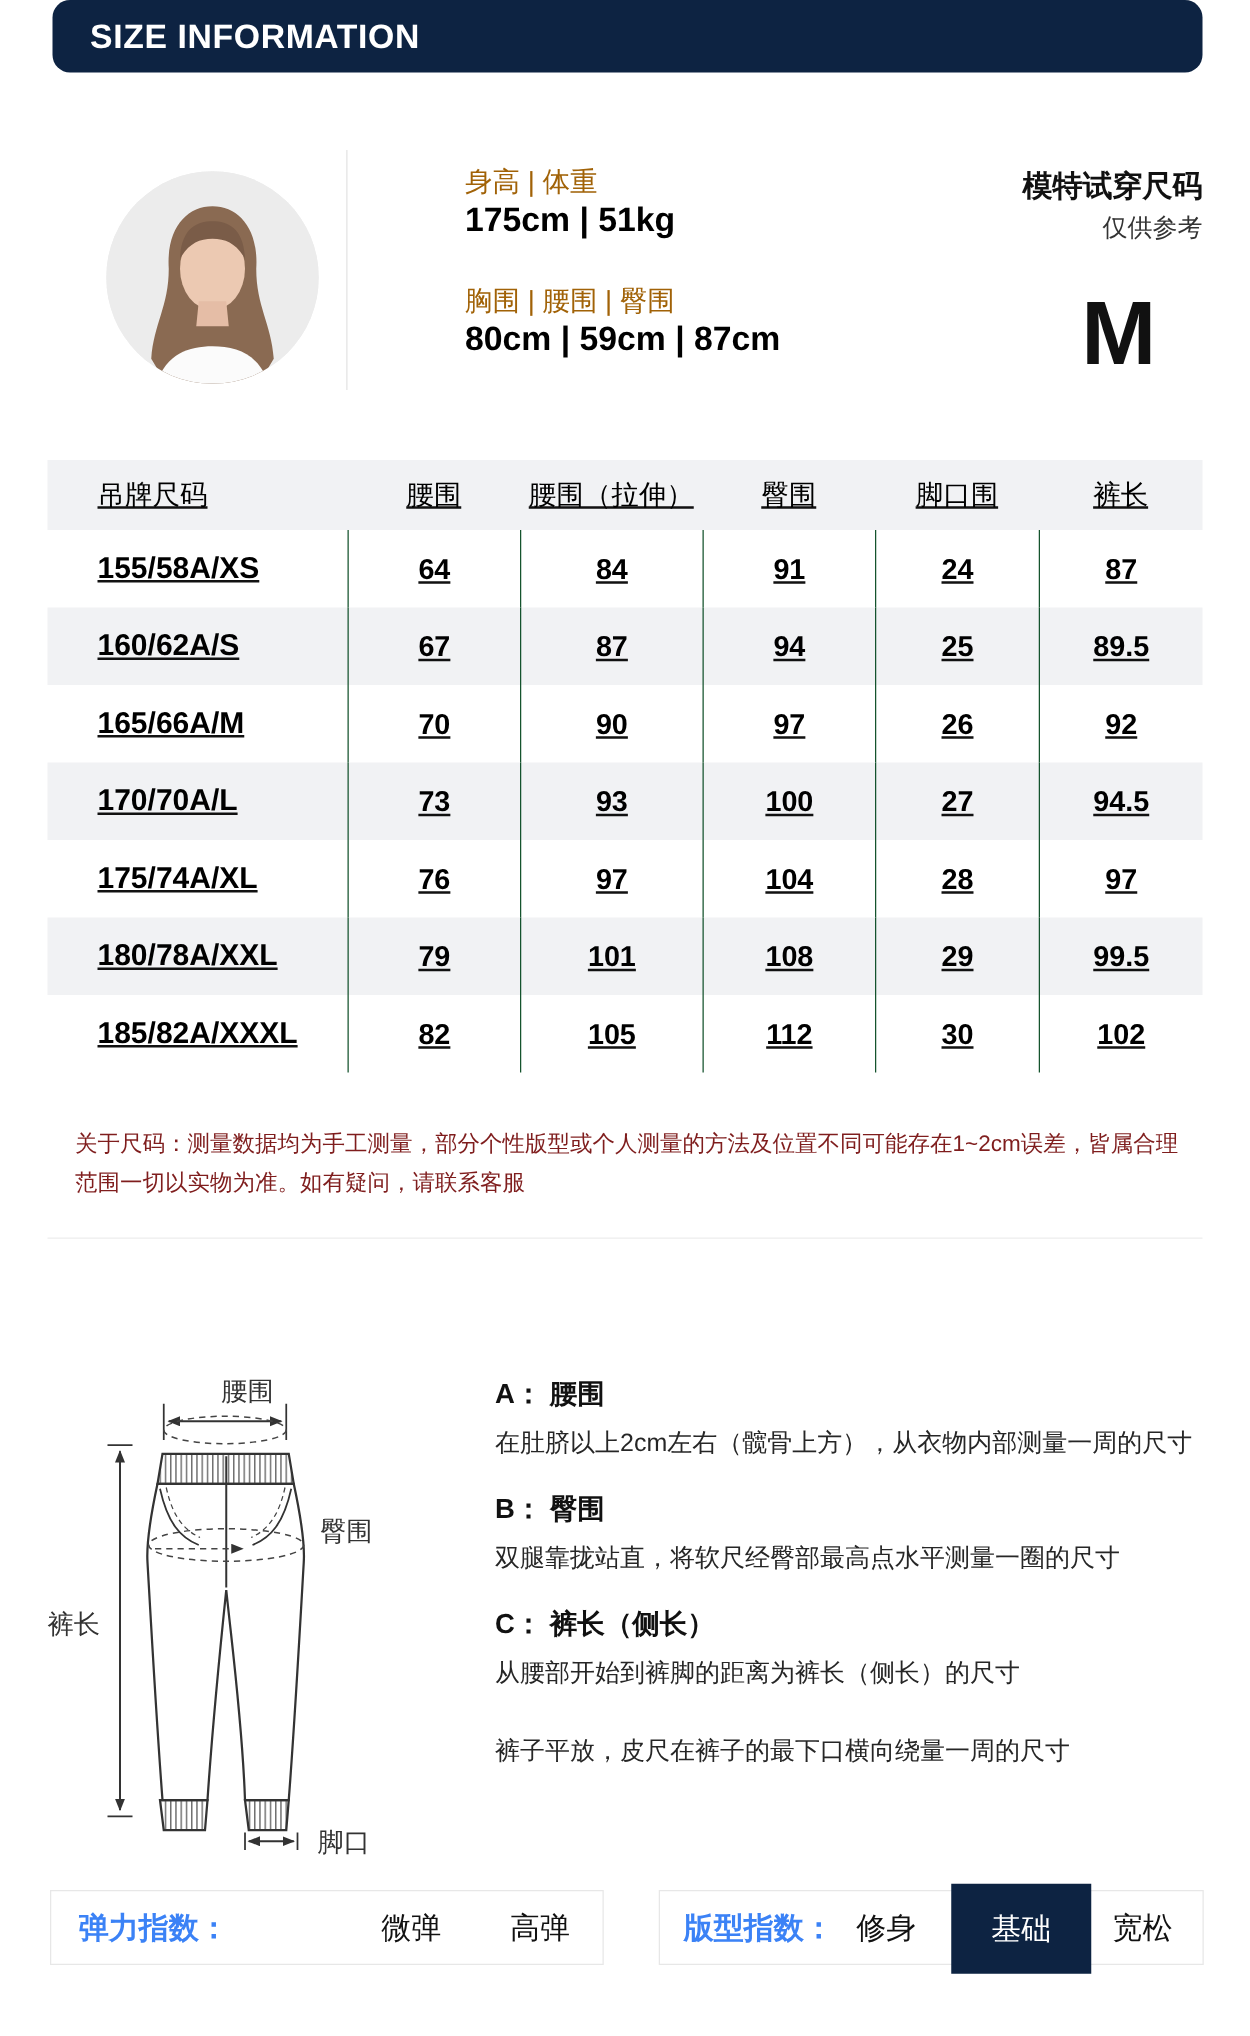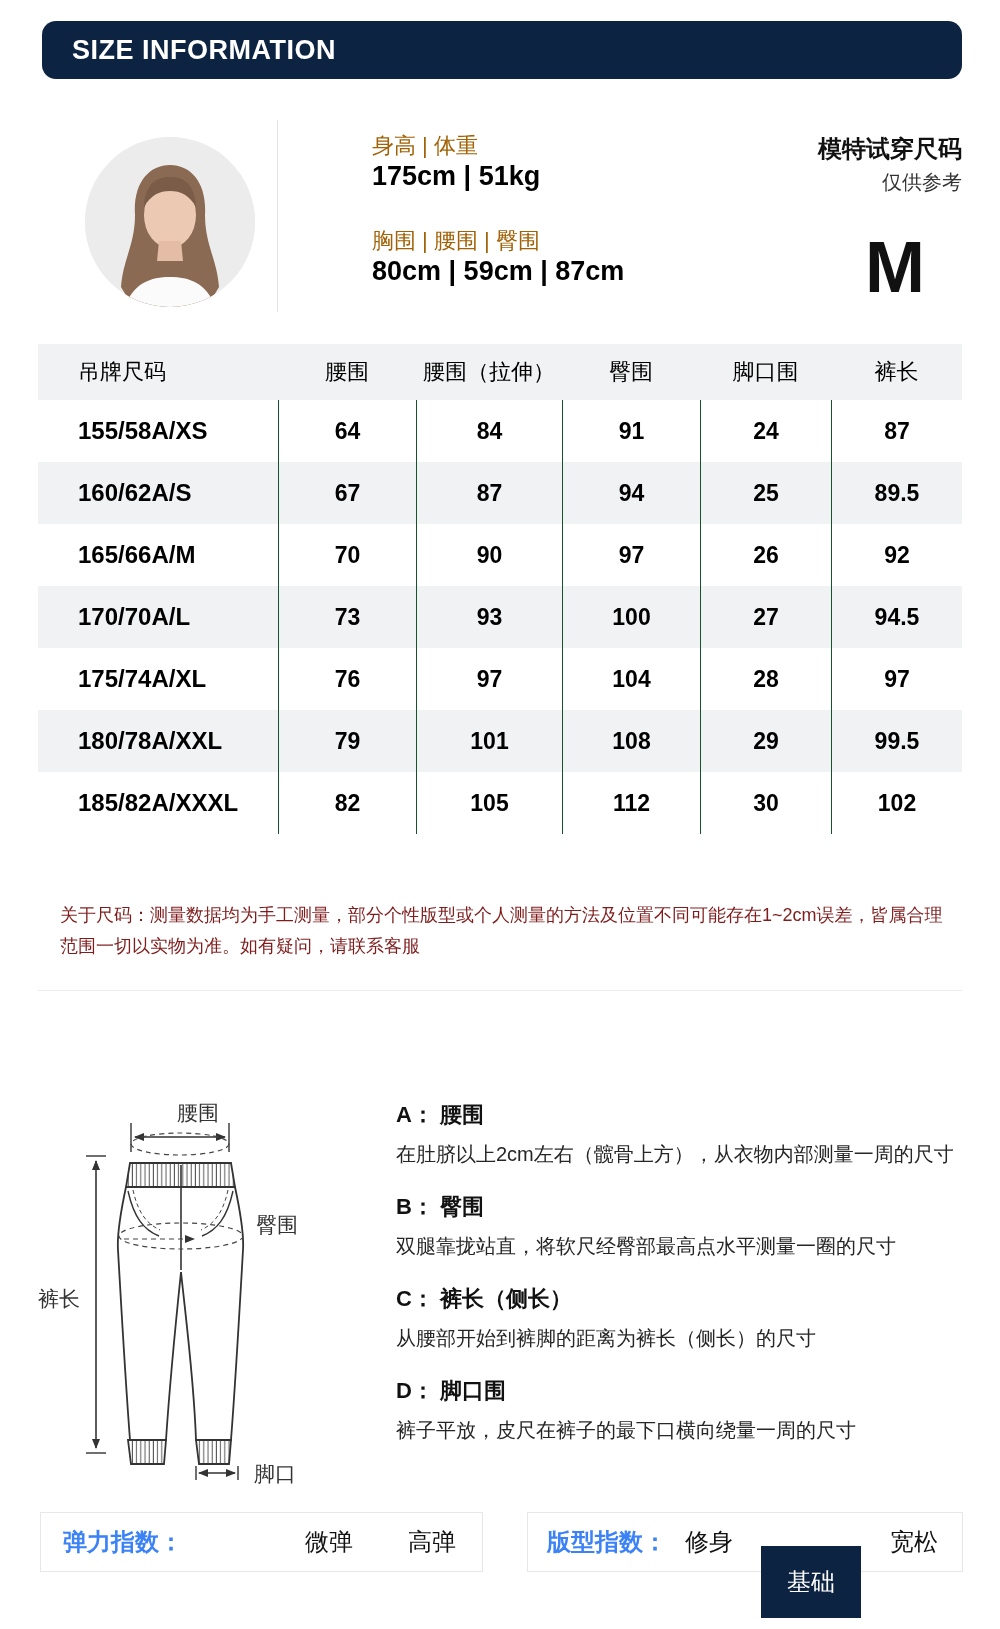--- a/index.html
+++ b/index.html
@@ -3,37 +3,37 @@
 <meta charset="utf-8">
 <style>
   html,body{margin:0;padding:0;background:#fff;}
   #page{
     position:relative;width:1000px;height:1629px;background:#fff;
     font-family:"Liberation Sans","DejaVu Sans",sans-serif;color:#111;
     overflow:hidden;margin:0 auto;
   }
   
   .header-bar{
-    position:absolute;left:42px;top:21px;width:920px;height:58px;
+    position:absolute;left:42px;top:0;width:920px;height:58px;
     border-radius:14px;display:flex;align-items:center;
   }
   .header-title{color:#fff;font-size:27px;font-weight:bold;letter-spacing:.5px;padding-left:30px;}
   
   .avatar{
     position:absolute;left:85px;top:137px;width:170px;height:170px;border-radius:50%;
     overflow:hidden;background:#ececec;
   }
   .v-divider{position:absolute;left:277px;top:120px;width:1px;height:192px;background:#e3e3e3;}
   .m-label{position:absolute;left:372px;font-size:22px;color:#a16207;}
   .m-value{position:absolute;left:372px;font-size:27px;font-weight:bold;color:#000;}
   .fit-title{position:absolute;right:38px;top:133px;font-size:24px;font-weight:bold;text-align:left;}
   .fit-note{position:absolute;right:38px;top:169px;font-size:20px;color:#333;text-align:right;}
   .fit-size{position:absolute;left:845px;top:231px;width:100px;text-align:center;font-size:72px;font-weight:bold;line-height:72px;}
   
-  .size-table{position:absolute;left:38px;top:344px;width:924px;}
+  .size-table{position:absolute;left:38px;top:368px;width:924px;text-decoration:underline;}
   .t-row,.t-head{display:flex;width:924px;}
   .t-head{height:56px;background:#f1f2f4;}
   .t-row{height:62px;background:#fff;}
   .t-body .t-row:nth-child(even){background:#f1f2f4;}
   .cell{box-sizing:border-box;display:flex;align-items:center;justify-content:center;}
   .c0{width:240px;justify-content:flex-start;padding-left:40px;}
   .c1{width:138px;}.c2{width:146px;}.c3{width:138px;}.c4{width:131px;}.c5{width:131px;}
   .t-head .cell{font-size:22px;font-weight:normal;color:#000;}
   .t-body .cell{font-size:23px;font-weight:bold;color:#000;}
   .t-body .c0{font-size:24px;}
@@ -221,32 +221,29 @@
     </div>
     <div class="g-desc">双腿靠拢站直，将软尺经臀部最高点水平测量一圈的尺寸</div>
   </div>
   <div class="g-block" style="top:1284px;">
     <div class="g-label">
       <span>C：</span><span class="g-name">裤长（侧长）</span>
     </div>
     <div class="g-desc">从腰部开始到裤脚的距离为裤长（侧长）的尺寸</div>
   </div>
   <div class="g-block" style="top:1376px;">
-    <div class="g-label">
-      <span>D：</span><span class="g-name">脚口围</span>
-    </div>
     <div class="g-desc">裤子平放，皮尺在裤子的最下口横向绕量一周的尺寸</div>
   </div>
 
   <div class="index-box ib-left">
     <div class="ib-label" style="left:22px;">弹力指数：</div>
     <div class="opt" style="left:288px;">微弹</div>
     <div class="opt" style="left:391px;">高弹</div>
   </div>
 
   <div class="index-box ib-right">
     <div class="ib-label" style="left:19px;">版型指数：</div>
     <div class="opt" style="left:181px;">修身</div>
-    <div class="opt-selected" style="left:233px;width:100px;background:#0d2342;margin-top:39px;">基础</div>
+    <div class="opt-selected" style="left:233px;width:112px;background:#0d2342;">基础</div>
     <div class="opt" style="left:386px;">宽松</div>
   </div>
 
 </div>
 
 </body></html>

